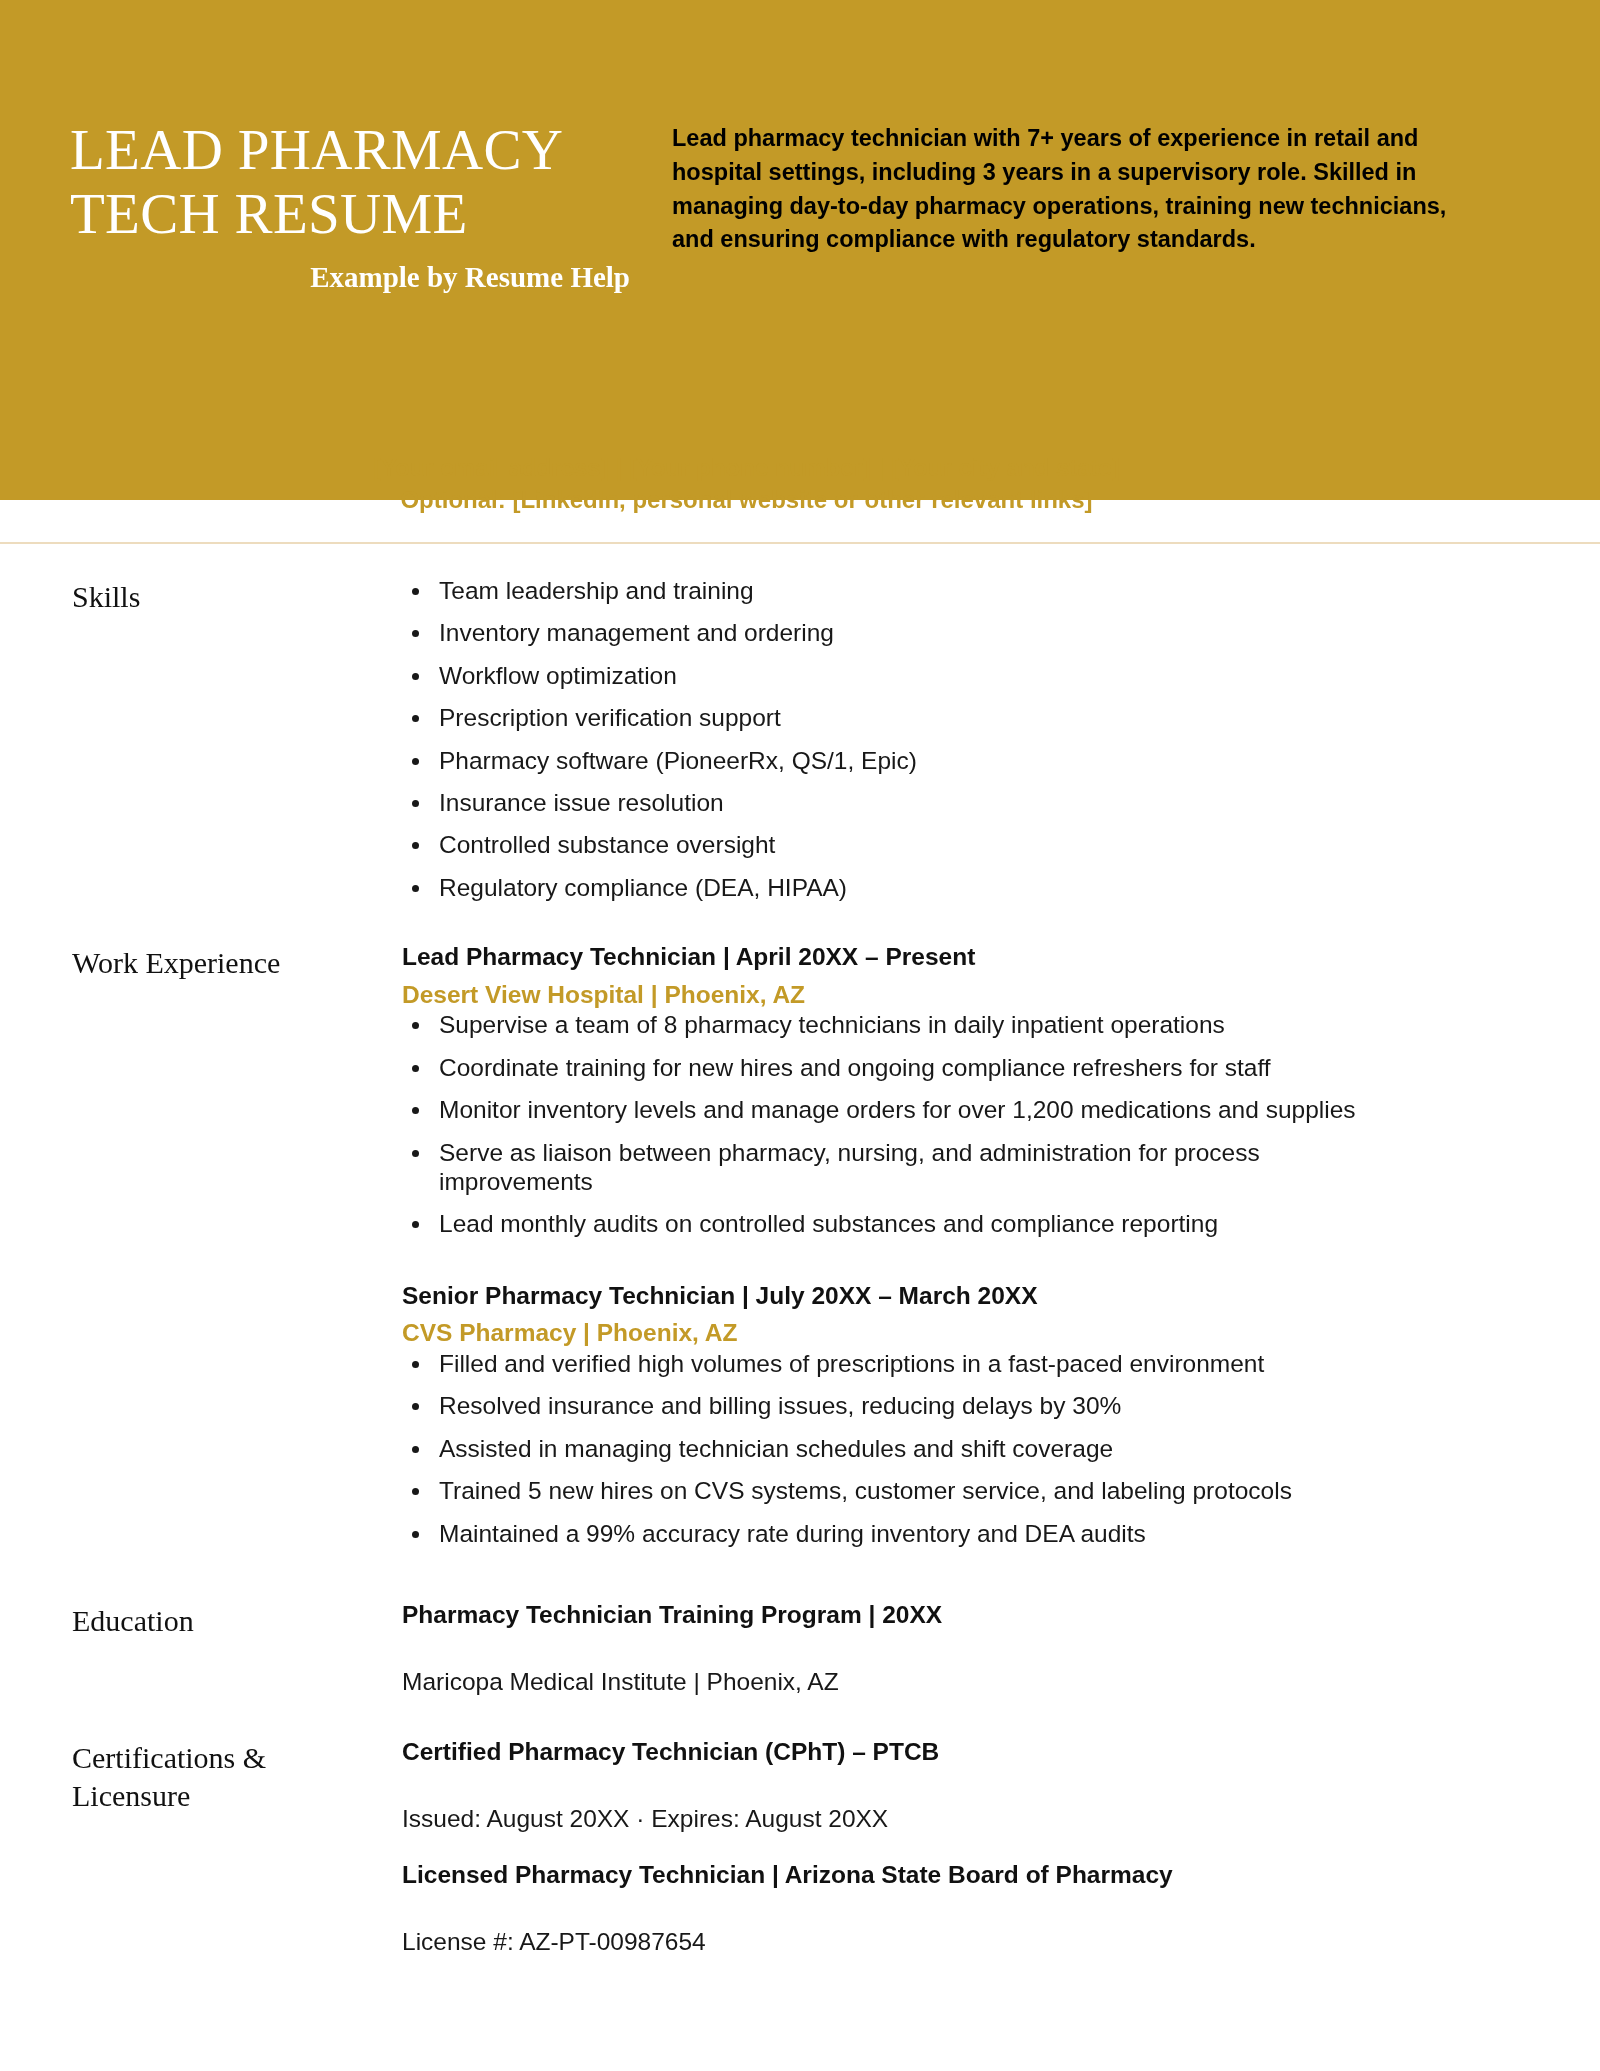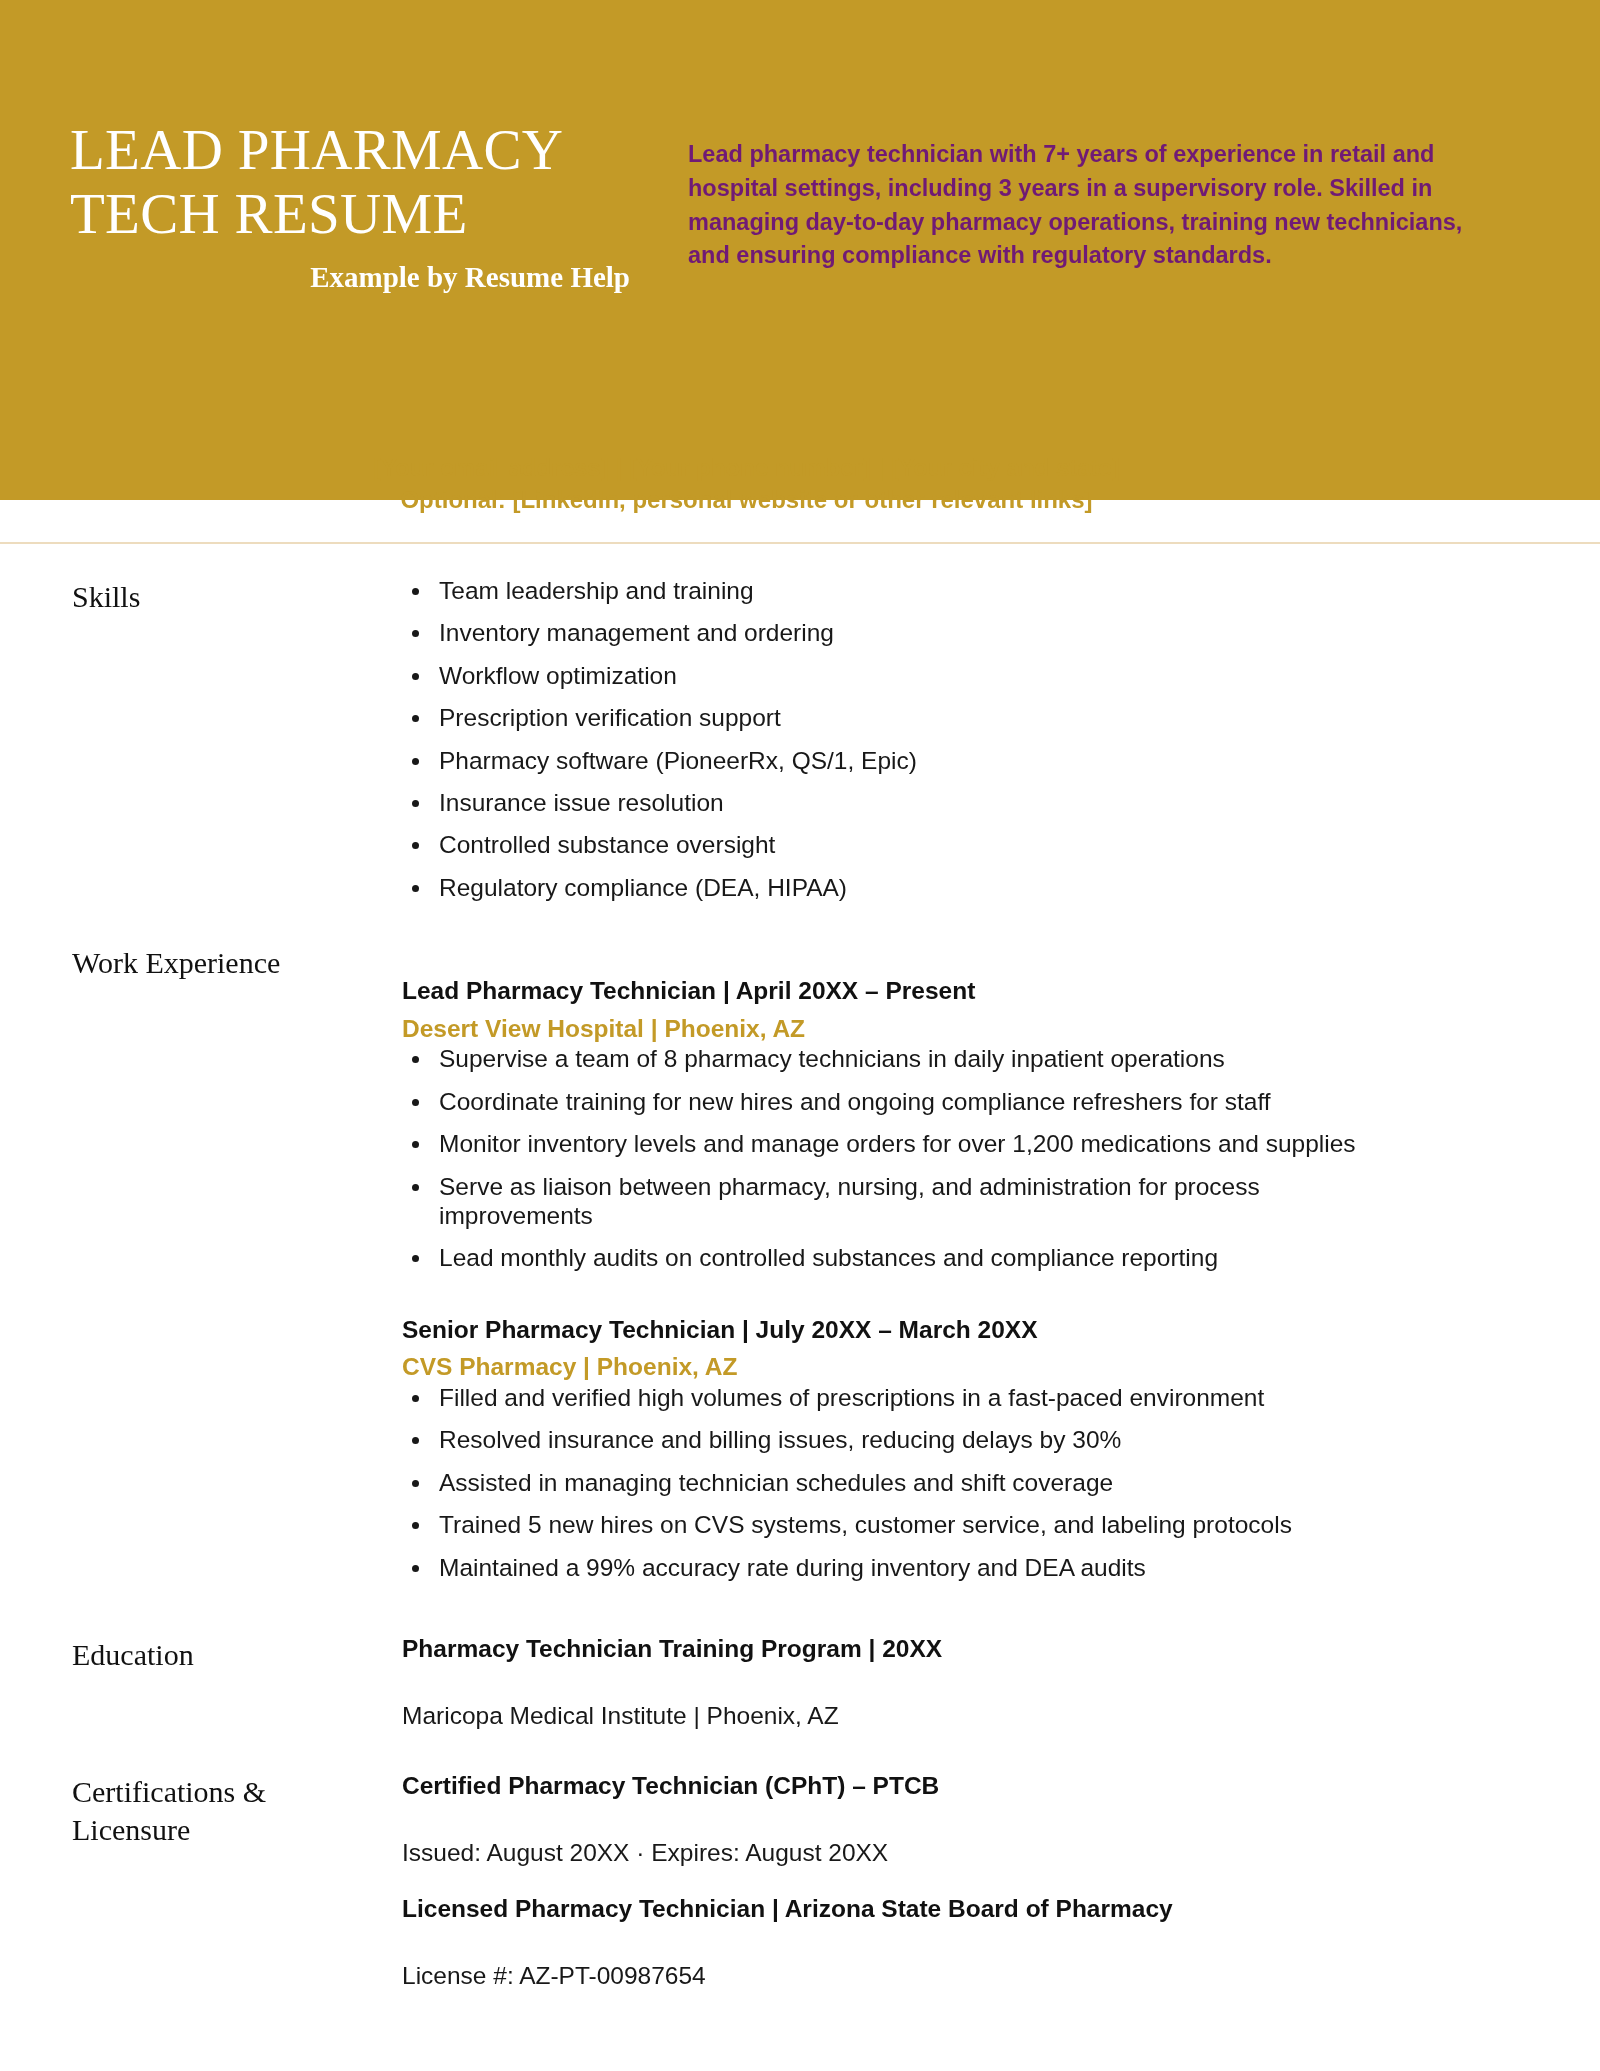--- a/index.html
+++ b/index.html
@@ -56,26 +56,26 @@
     line-height: 1.2;
     font-weight: bold;
     text-align: right;
   }
   .header-right {
     flex: 1 1 auto;
     padding-left: 42px;
     padding-top: 4px;
   }
   .summary-text {
-    color: #701a75;
+    color: #000000;
     font-size: 23.5px;
     font-weight: bold;
     line-height: 1.44;
     max-width: 820px;
-    margin: 16px;
+    margin: 0;
   }
 
   
   .contact-block {
     position: absolute;
     left: 0;
     top: 452px;
     width: 1493px;
     text-align: center;
   }
@@ -147,21 +147,20 @@
   }
 
   
   .job { margin-bottom: 0; }
   .job + .job { margin-top: 42px; }
   .job-title {
     font-size: 24.5px;
     font-weight: bold;
     color: #111111;
     line-height: 1.25;
-    margin-top: 34px;
   }
   .job-company {
     font-size: 24.5px;
     font-weight: bold;
     color: #c39a27;
     line-height: 1.25;
     margin-top: 7px;
   }
   .job-bullets { margin-top: 22px; }
   .job-bullets li { margin-bottom: 6px; }

